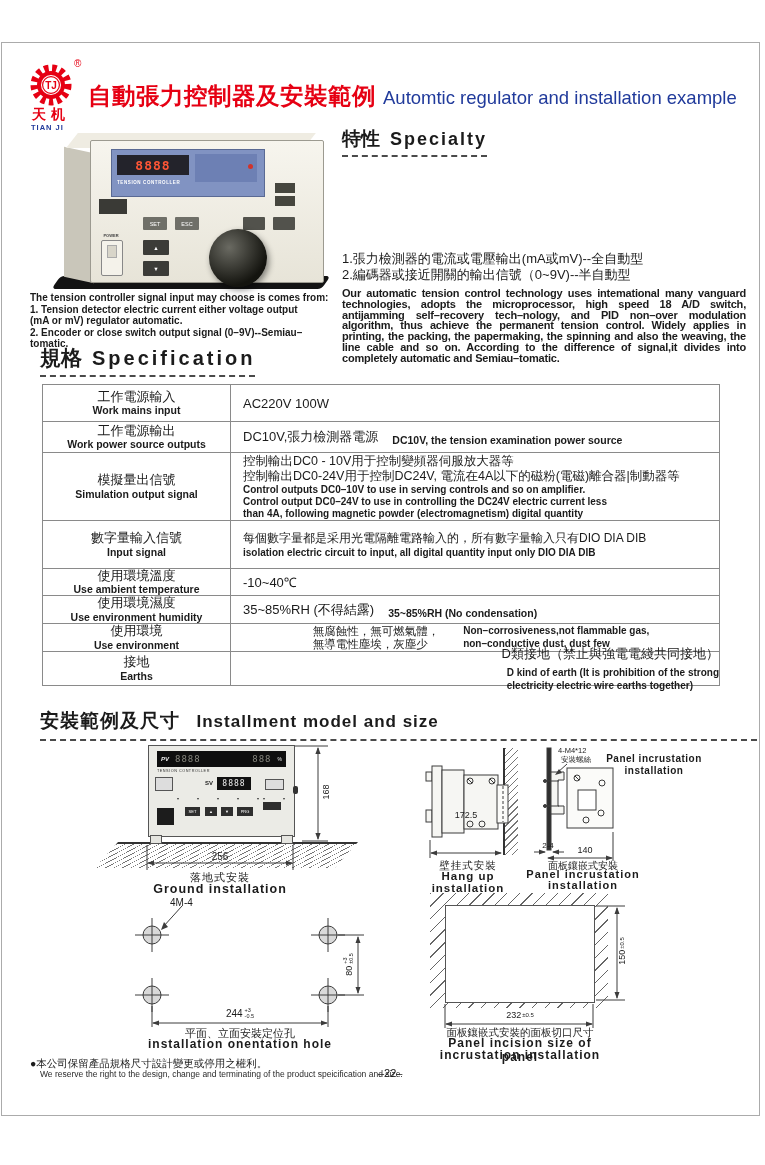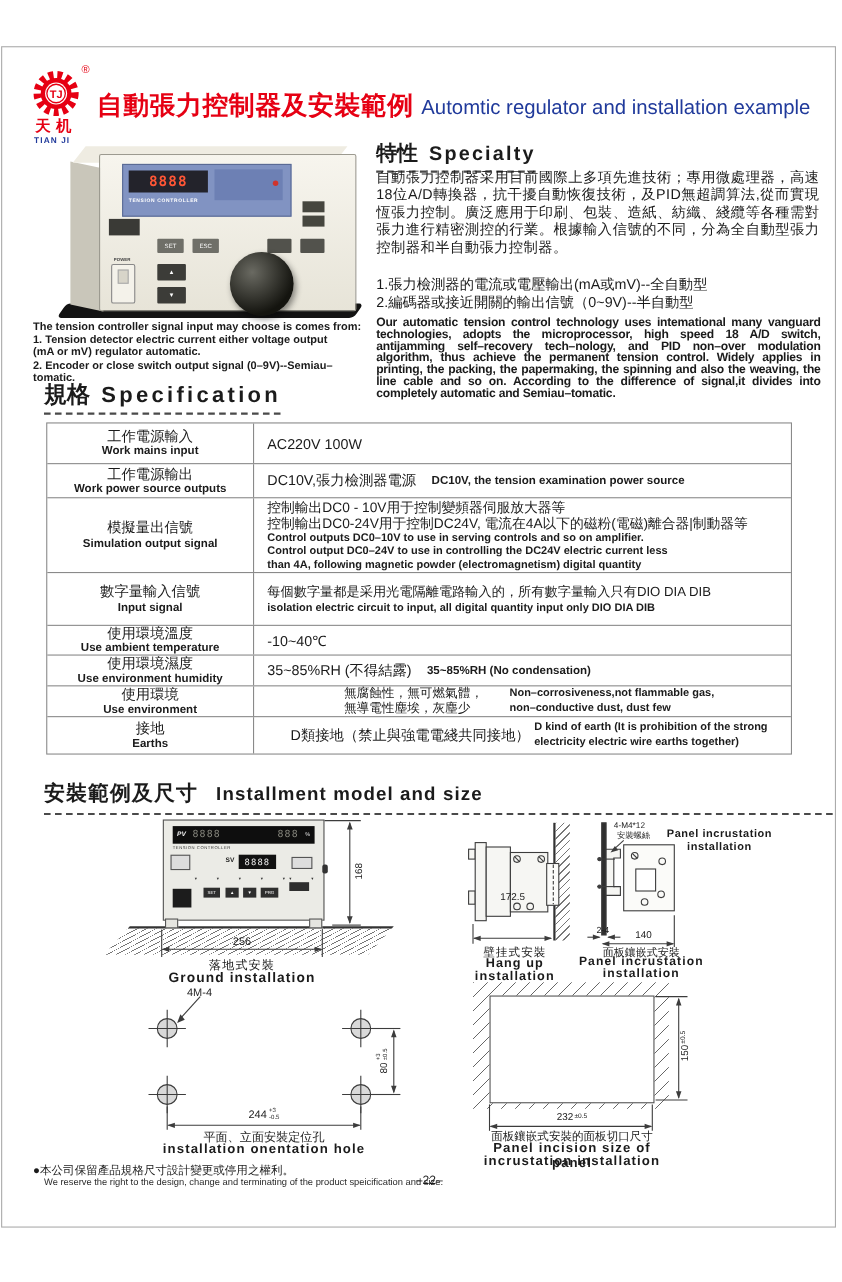--- a/index.html
+++ b/index.html
@@ -20,21 +20,21 @@
   .capline{font-size:10px;line-height:11.6px;font-weight:bold}
   
   .spec{position:absolute;left:42px;top:384px;width:676px;border:1px solid #8a8a8a;background:#fff}
   .srow{display:flex;border-top:1px solid #8a8a8a}
   .srow:first-child{border-top:none}
   .slbl{width:187px;border-right:1px solid #8a8a8a;display:flex;flex-direction:column;
         align-items:center;justify-content:center;line-height:1.15}
   .slbl .lc{font-size:13px}
   .slbl .le{font-size:10.5px;font-weight:bold}
   .sval{flex:1;display:flex;flex-direction:column;justify-content:center;padding-left:12px}
-  .vline{display:flex;align-items:center;gap:14px}
+  .vline{display:flex;align-items:flex-end;gap:14px}
   .vcn{font-size:13px}
   .vcn2{font-size:12.5px;line-height:15px}
   .ven{font-size:10.5px;font-weight:bold}
   .venl{font-size:10px;font-weight:bold;line-height:12px}
   
   svg.ovl *{stroke:#3c3c3c;stroke-width:1}
   .hatch-ground{position:absolute;left:118px;top:842px;width:240px;height:24px;
     transform:skewX(-42deg);transform-origin:0 0;border-top:2px solid #333;
     background:repeating-linear-gradient(135deg,#777 0 1px,transparent 1px 6px)}
   .hatch-wall{position:absolute;left:503px;top:748px;width:13px;height:107px;
@@ -124,21 +124,20 @@
     <div class="capline">(mA or mV) regulator automatic.</div>
     <div class="capline">2. Encoder or close switch output signal (0–9V)--Semiau–</div>
     <div class="capline">tomatic.</div>
   </div>
 
   <div class="abs" style="left:342px;top:126px">
     <span class="dashu" style="display:inline-block">
       <span class="h-cn">特性</span><span class="h-en">Specialty</span>
     </span>
   </div>
-  <div class="abs cnp" style="left:342px;top:153px;width:403px">自動張力控制器采用目前國際上多項先進技術；專用微處理器，高速18位A/D轉換器，抗干擾自動恢復技術，及PID無超調算法,從而實現恆張力控制。廣泛應用于印刷、包裝、造紙、紡織、綫纜等各種需對張力進行精密測控的行業。根據輸入信號的不同，分為全自動型張力控制器和半自動張力控制器。</div>
   <div class="abs" style="left:342px;top:251px;width:403px;font-size:13px;line-height:16px">
     <div>1.張力檢測器的電流或電壓輸出(mA或mV)--全自動型</div>
     <div>2.編碼器或接近開關的輸出信號（0~9V)--半自動型</div>
   </div>
   <div class="abs enp" style="left:342px;top:288px;width:404px">Our automatic tension control technology uses intemational many vanguard technologies, adopts the microprocessor, high speed 18 A/D switch, antijamming self–recovery tech–nology, and PID non–over modulation algorithm, thus achieve the permanent tension control. Widely applies in printing, the packing, the papermaking, the spinning and also the weaving, the line cable and so on. According to the difference of signal,it divides into completely automatic and Semiau–tomatic.</div>
 
   <div class="abs" style="left:40px;top:344px">
     <span class="dashu" style="display:inline-block">
       <span class="b" style="font-size:21px">規格</span><span class="b" style="font-size:20px;letter-spacing:3px;margin-left:10px">Specification</span>
     </span>
@@ -228,21 +227,21 @@
           <div>Non–corrosiveness,not flammable gas,</div>
           <div>non–conductive dust, dust few</div>
         </div>
       </div>
     </div>
     <div class="srow" style="height:33px">
       <div class="slbl">
           <span class="lc">接地</span>
           <span class="le">Earths</span>
         </div>
-      <div class="sval" style="flex-direction:row;align-items:center;gap:4px">
+      <div class="sval" style="flex-direction:column;align-items:flex-end;gap:4px">
         <span class="vcn">D類接地（禁止與強電電綫共同接地）</span>
         <div class="venl" style="line-height:12.5px">
           <div>D kind of earth (It is prohibition of the strong</div>
           <div>electricity electric wire earths together)</div>
         </div>
       </div>
     </div>
   </div>
 
   <div class="abs" style="left:40px;top:708px;width:717px;border-bottom:2px dashed #4a4a4a;padding-bottom:5px">

